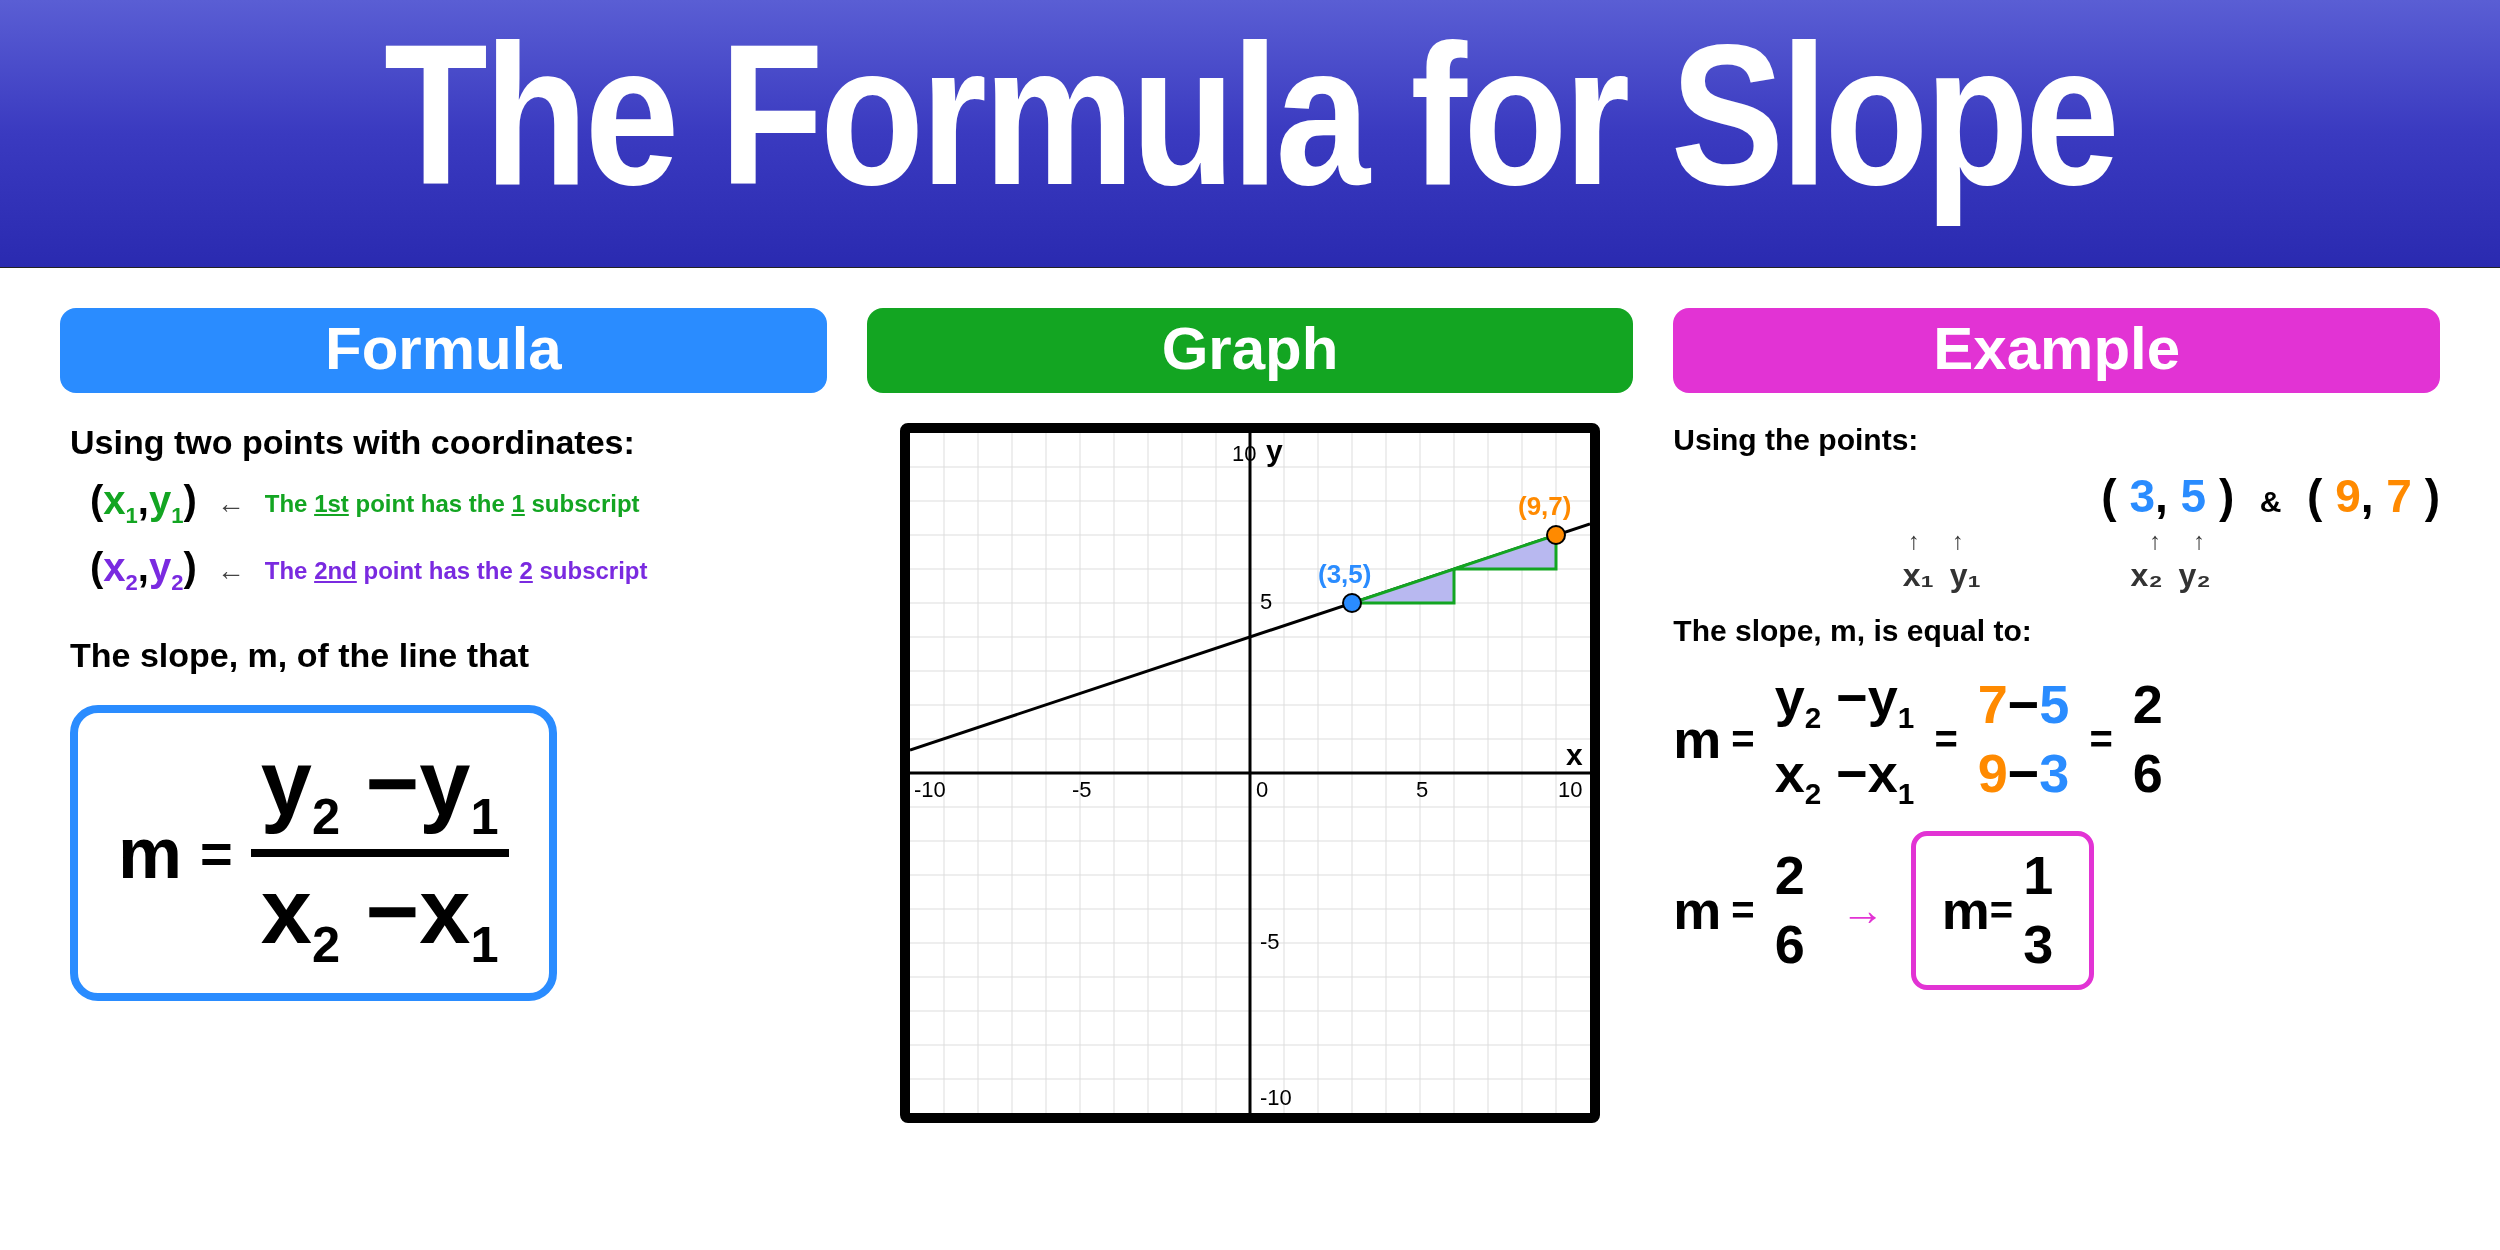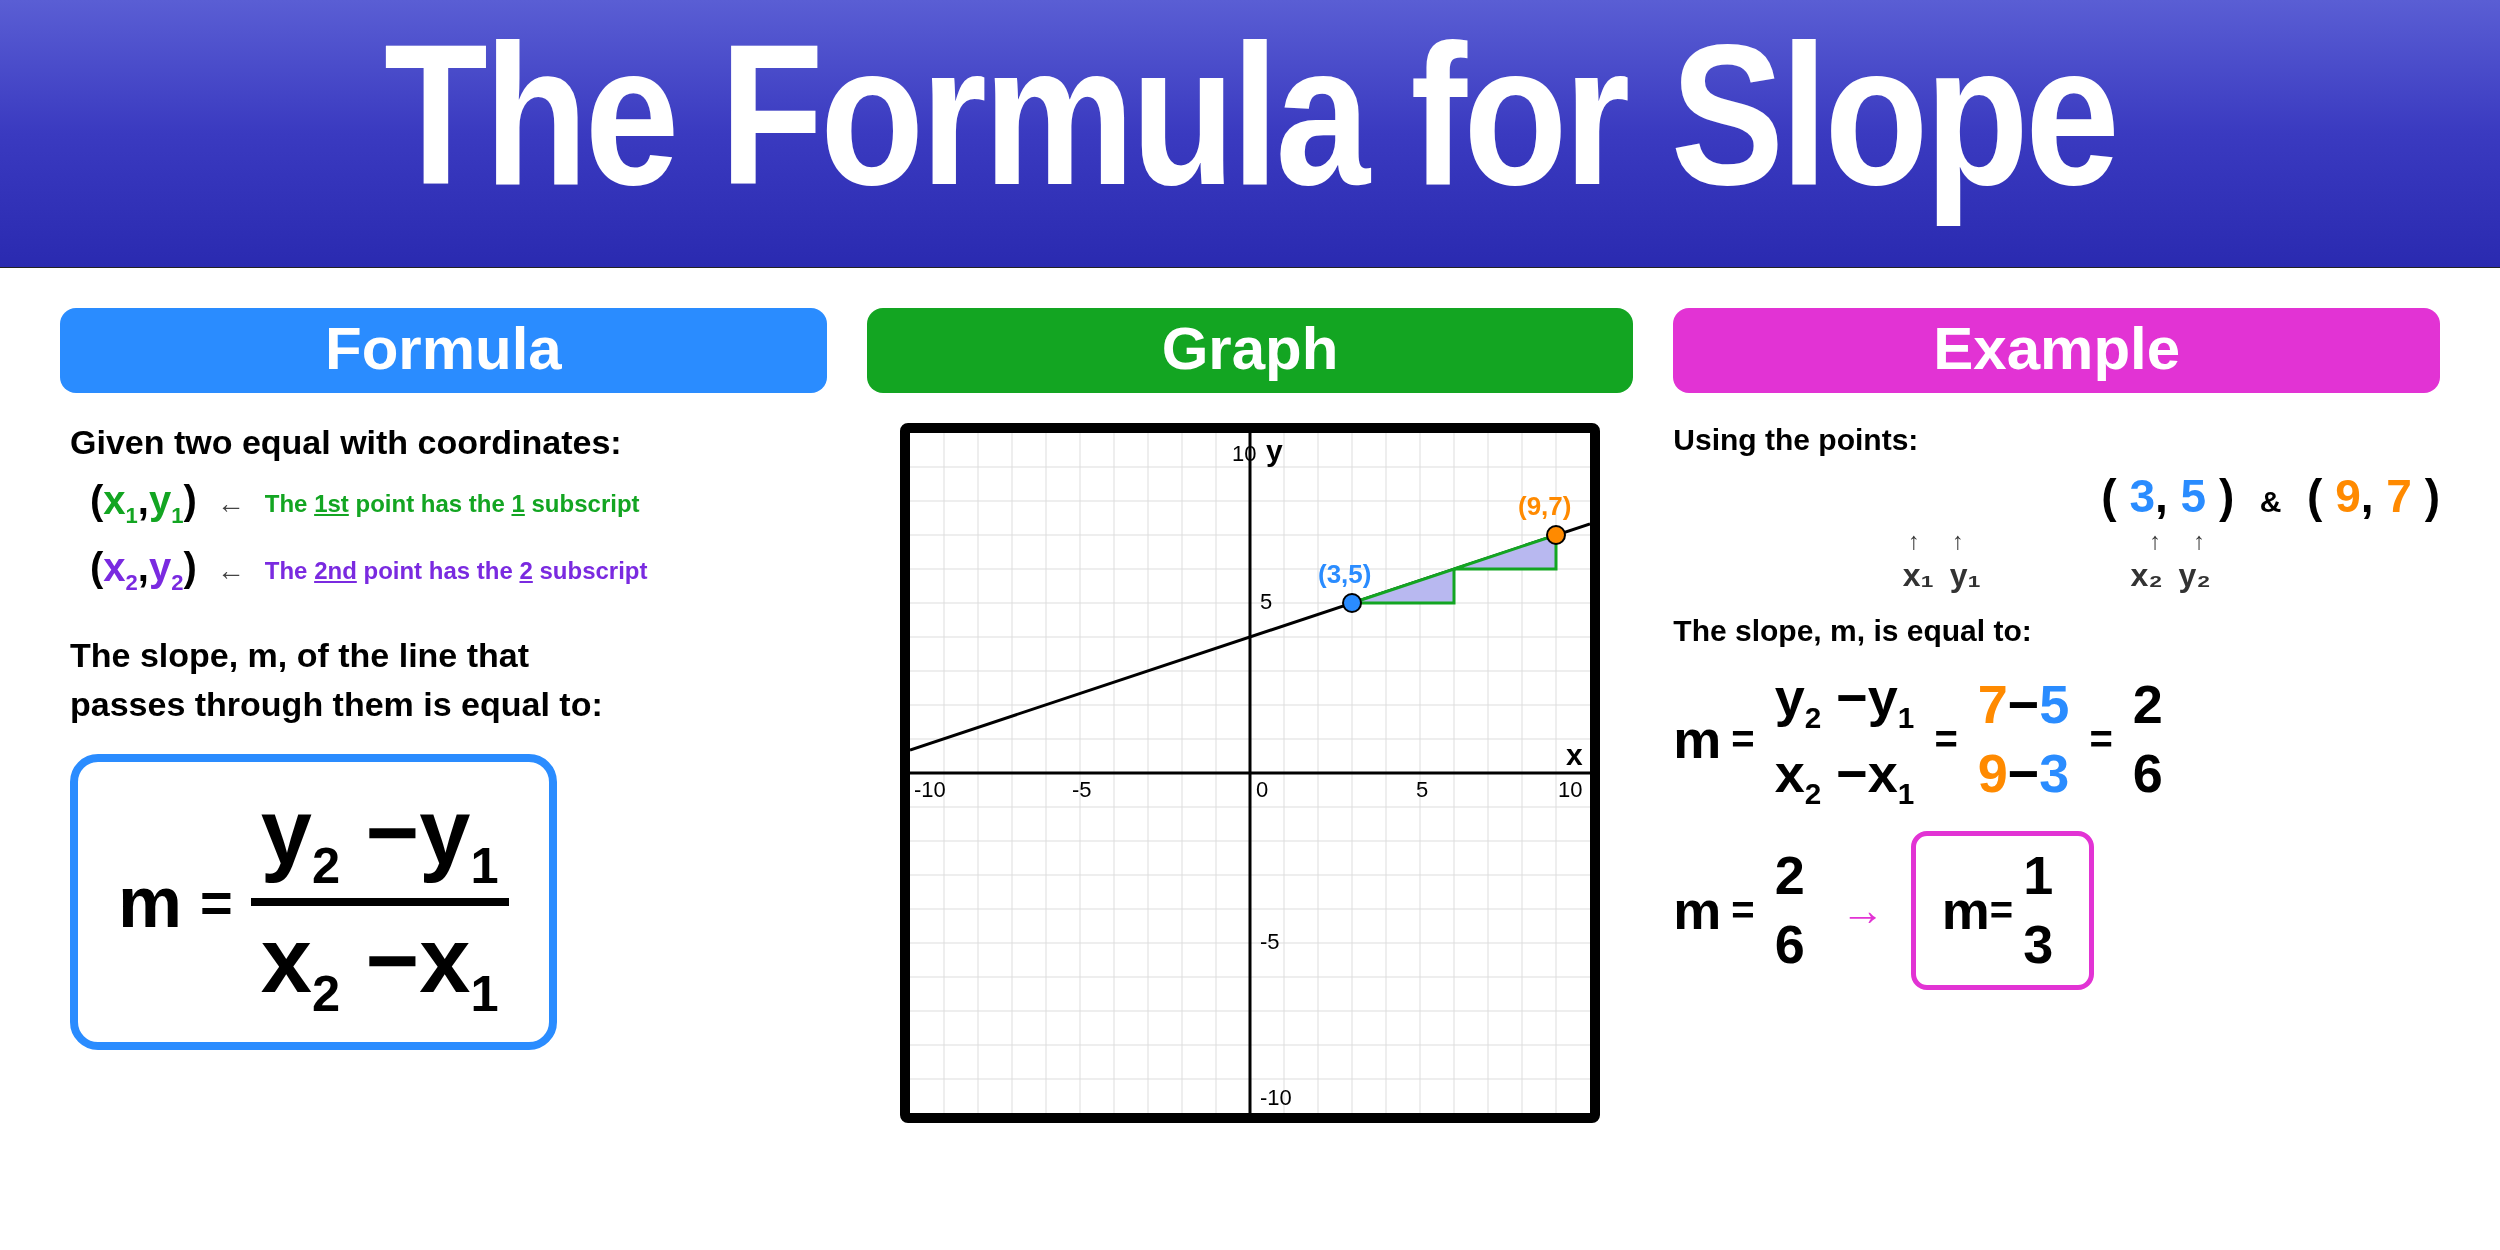--- a/index.html
+++ b/index.html
@@ -128,36 +128,35 @@
 <body>
 
 <div class="header">
   <h1>The Formula for Slope</h1>
 </div>
 
 <div class="columns">
 
   <div class="col">
     <div class="col-header hdr-formula">Formula</div>
-    <div class="lead">Given two equal with coordinates:</div>
+    <div class="lead">Using two points with coordinates:</div>
 
     <div class="ptline">
       <span>(<span class="g">x<sub class="s">1</sub></span>,<span class="g">y<sub class="s">1</sub></span>)</span>
       <span class="arrow-left">←</span>
       <span class="ann g">The <u>1st</u> point has the <u>1</u> subscript</span>
     </div>
 
     <div class="ptline">
       <span>(<span class="p">x<sub class="s">2</sub></span>,<span class="p">y<sub class="s">2</sub></span>)</span>
       <span class="arrow-left">←</span>
       <span class="ann p">The <u>2nd</u> point has the <u>2</u> subscript</span>
     </div>
 
     <div class="lead" style="margin-top:40px">The slope, m, of the line that</div>
-    <div class="lead" style="margin-top:4px">passes through them is equal to:</div>
 
     <div class="formula-box">
       <span class="big-m">m</span>
       <span class="big-eq">=</span>
       <span class="frac big">
         <span class="num">y<sub class="s">2</sub> −y<sub class="s">1</sub></span>
         <span class="bar"></span>
         <span class="den">x<sub class="s">2</sub> −x<sub class="s">1</sub></span>
       </span>
     </div>

